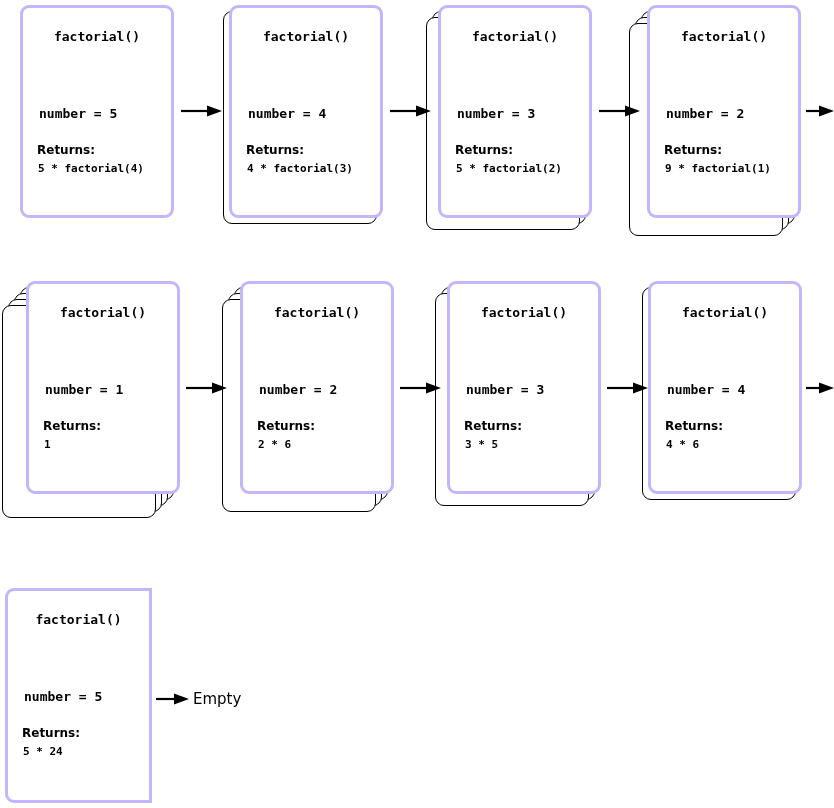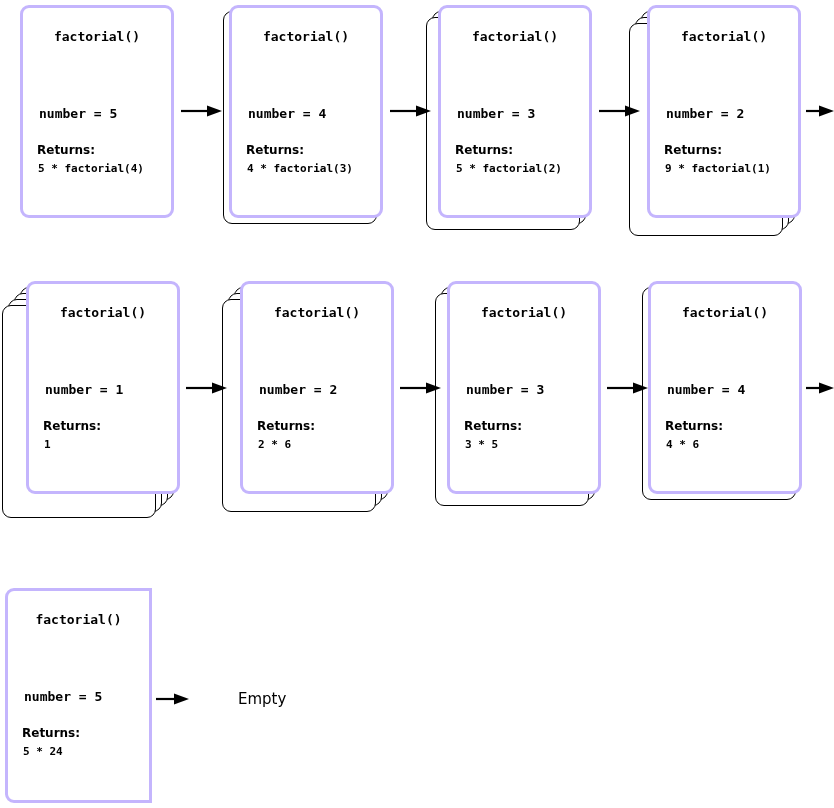--- a/index.html
+++ b/index.html
@@ -103,21 +103,20 @@
     display: block;
   }
 
   .empty-label {
     position: absolute;
     font-family: "DejaVu Sans", sans-serif;
     font-size: 15px;
     color: #000000;
     z-index: 60;
     white-space: pre;
-    margin-left: 45px;
   }
 </style>
 </head>
 <body>
 
 <div id="canvas">
     <div class="frame-group" style="left: 20px; top: 5px; width: 154px; height: 213px;">
       <div class="card-front" style="left: 0px; top: 0px; width: 154px; height: 213px;">
         <div class="card-title">factorial()</div>
         <div class="card-var">number = 5</div>

